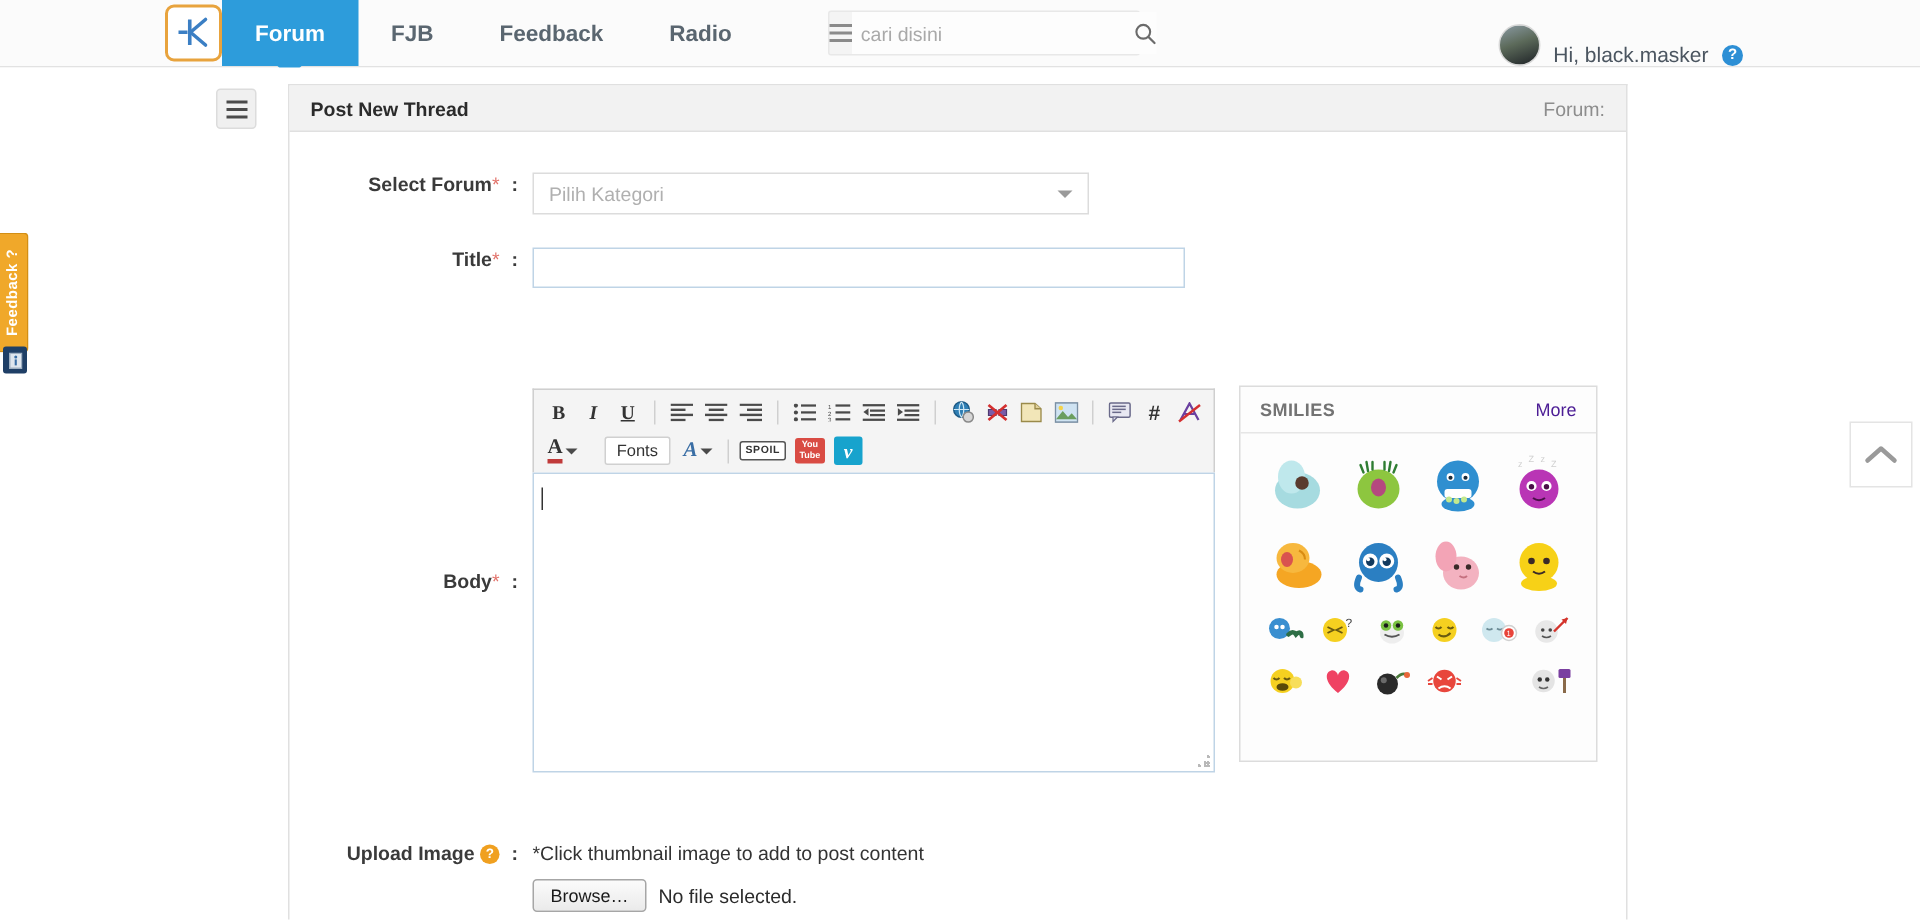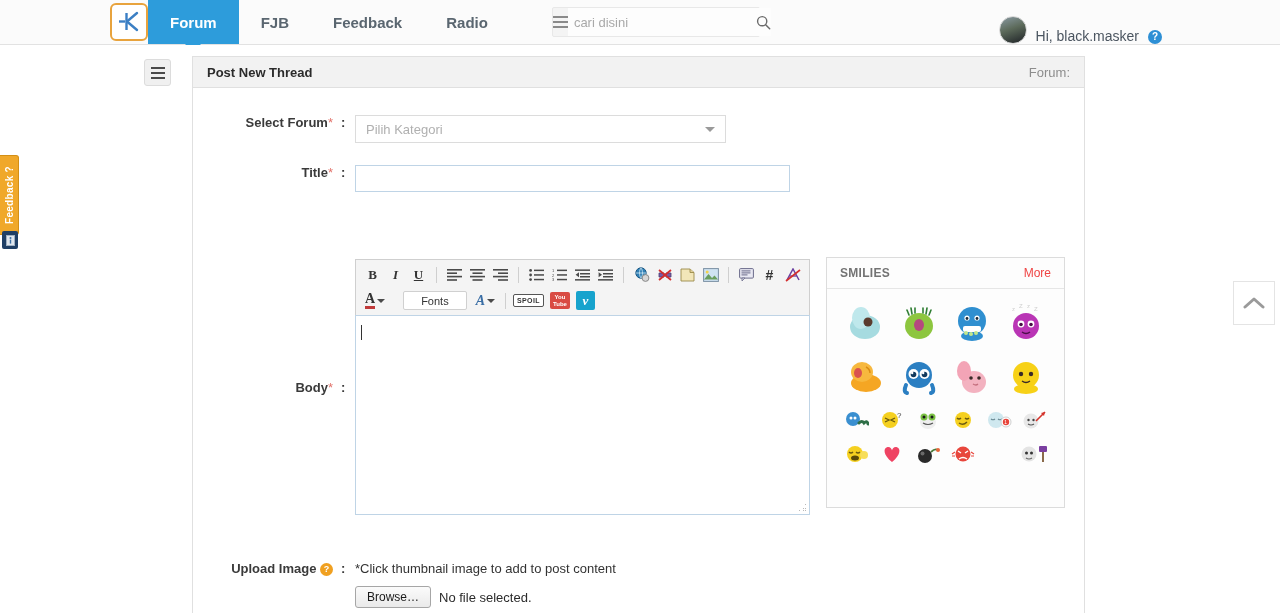--- a/index.html
+++ b/index.html
@@ -195,21 +195,21 @@
     padding: 3px 6px;
   }
   .tb-row { display: flex; align-items: center; height: 23px; gap: 2px; }
   .tb-btn {
     width: 21px; height: 20px;
     display: flex; align-items: center; justify-content: center;
     cursor: pointer; font-size: 13px; color: #333;
   }
   .tb-sep { width: 1px; height: 16px; background: #cfcfcf; margin: 0 5px; }
   .tb-text {
-    padding: 0 17px; height: 19px; line-height: 19px;
+    padding: 0 7px; height: 19px; line-height: 19px;
     background: #fff; border: 1px solid #d0d0d0;
     font-size: 11px; cursor: pointer; border-radius: 2px;
   }
   .tb-combo { display: flex; align-items: center; gap: 2px; cursor: pointer; padding: 0 3px; }
   .tri { width:0;height:0;border-left:4px solid transparent;border-right:4px solid transparent;border-top:4px solid #4a4a4a; }
   .spoil-btn {
     background: #fff; border: 1px solid #555; border-radius: 2px;
     font-size: 7px; font-weight: bold; letter-spacing: .4px;
     padding: 2px 3px; cursor: pointer; position: relative;
   }
@@ -257,21 +257,21 @@
     position: absolute; left: 826px; top: 212px;
     width: 239px; height: 251px;
     background: #fdfdfd; border: 1px solid #dcdcdc;
   }
   #smilies-head {
     height: 31px; border-bottom: 1px solid #e6e6e6;
     display: flex; align-items: center; justify-content: space-between;
     padding: 0 13px;
   }
   #smilies-head .t { font-size: 12px; font-weight: bold; color: #737373; letter-spacing: .3px; }
-  #smilies-head .m { font-size: 12px; color: #ef4444; cursor: pointer; }
+  #smilies-head .m { font-size: 12px; color: #4c1d95; cursor: pointer; }
   .sm-grid-big {
     display: grid; grid-template-columns: repeat(4, 1fr);
     gap: 6px; padding: 10px 14px 4px 14px;
   }
   .sm-big {
     height: 47px; display: flex; align-items: center; justify-content: center;
     cursor: pointer;
   }
   .sm-grid-small {
     display: grid; grid-template-columns: repeat(6, 1fr);

